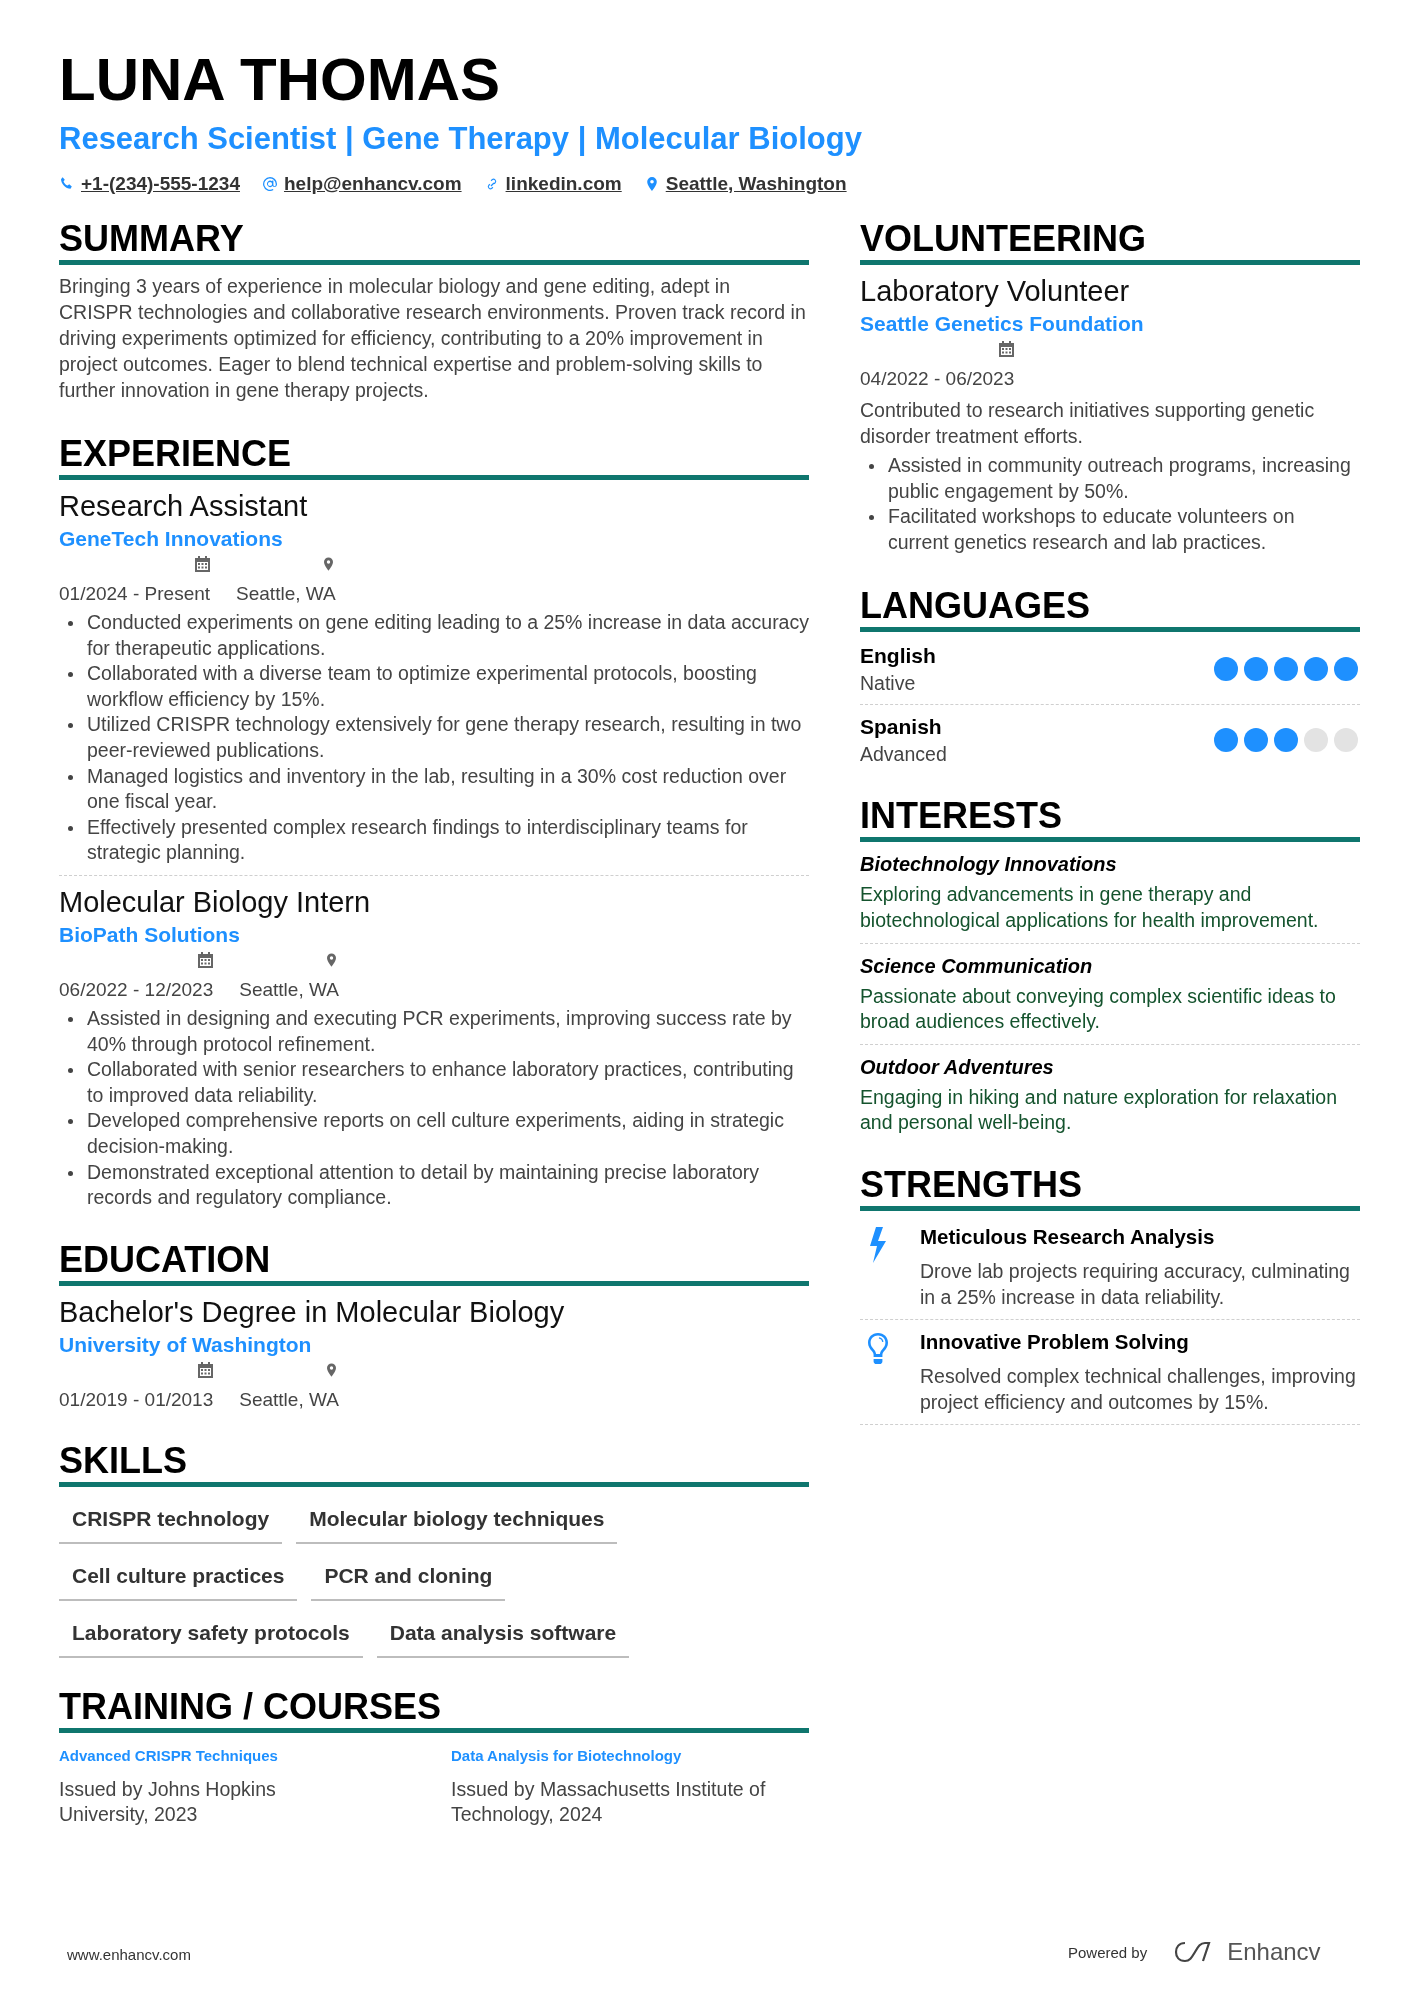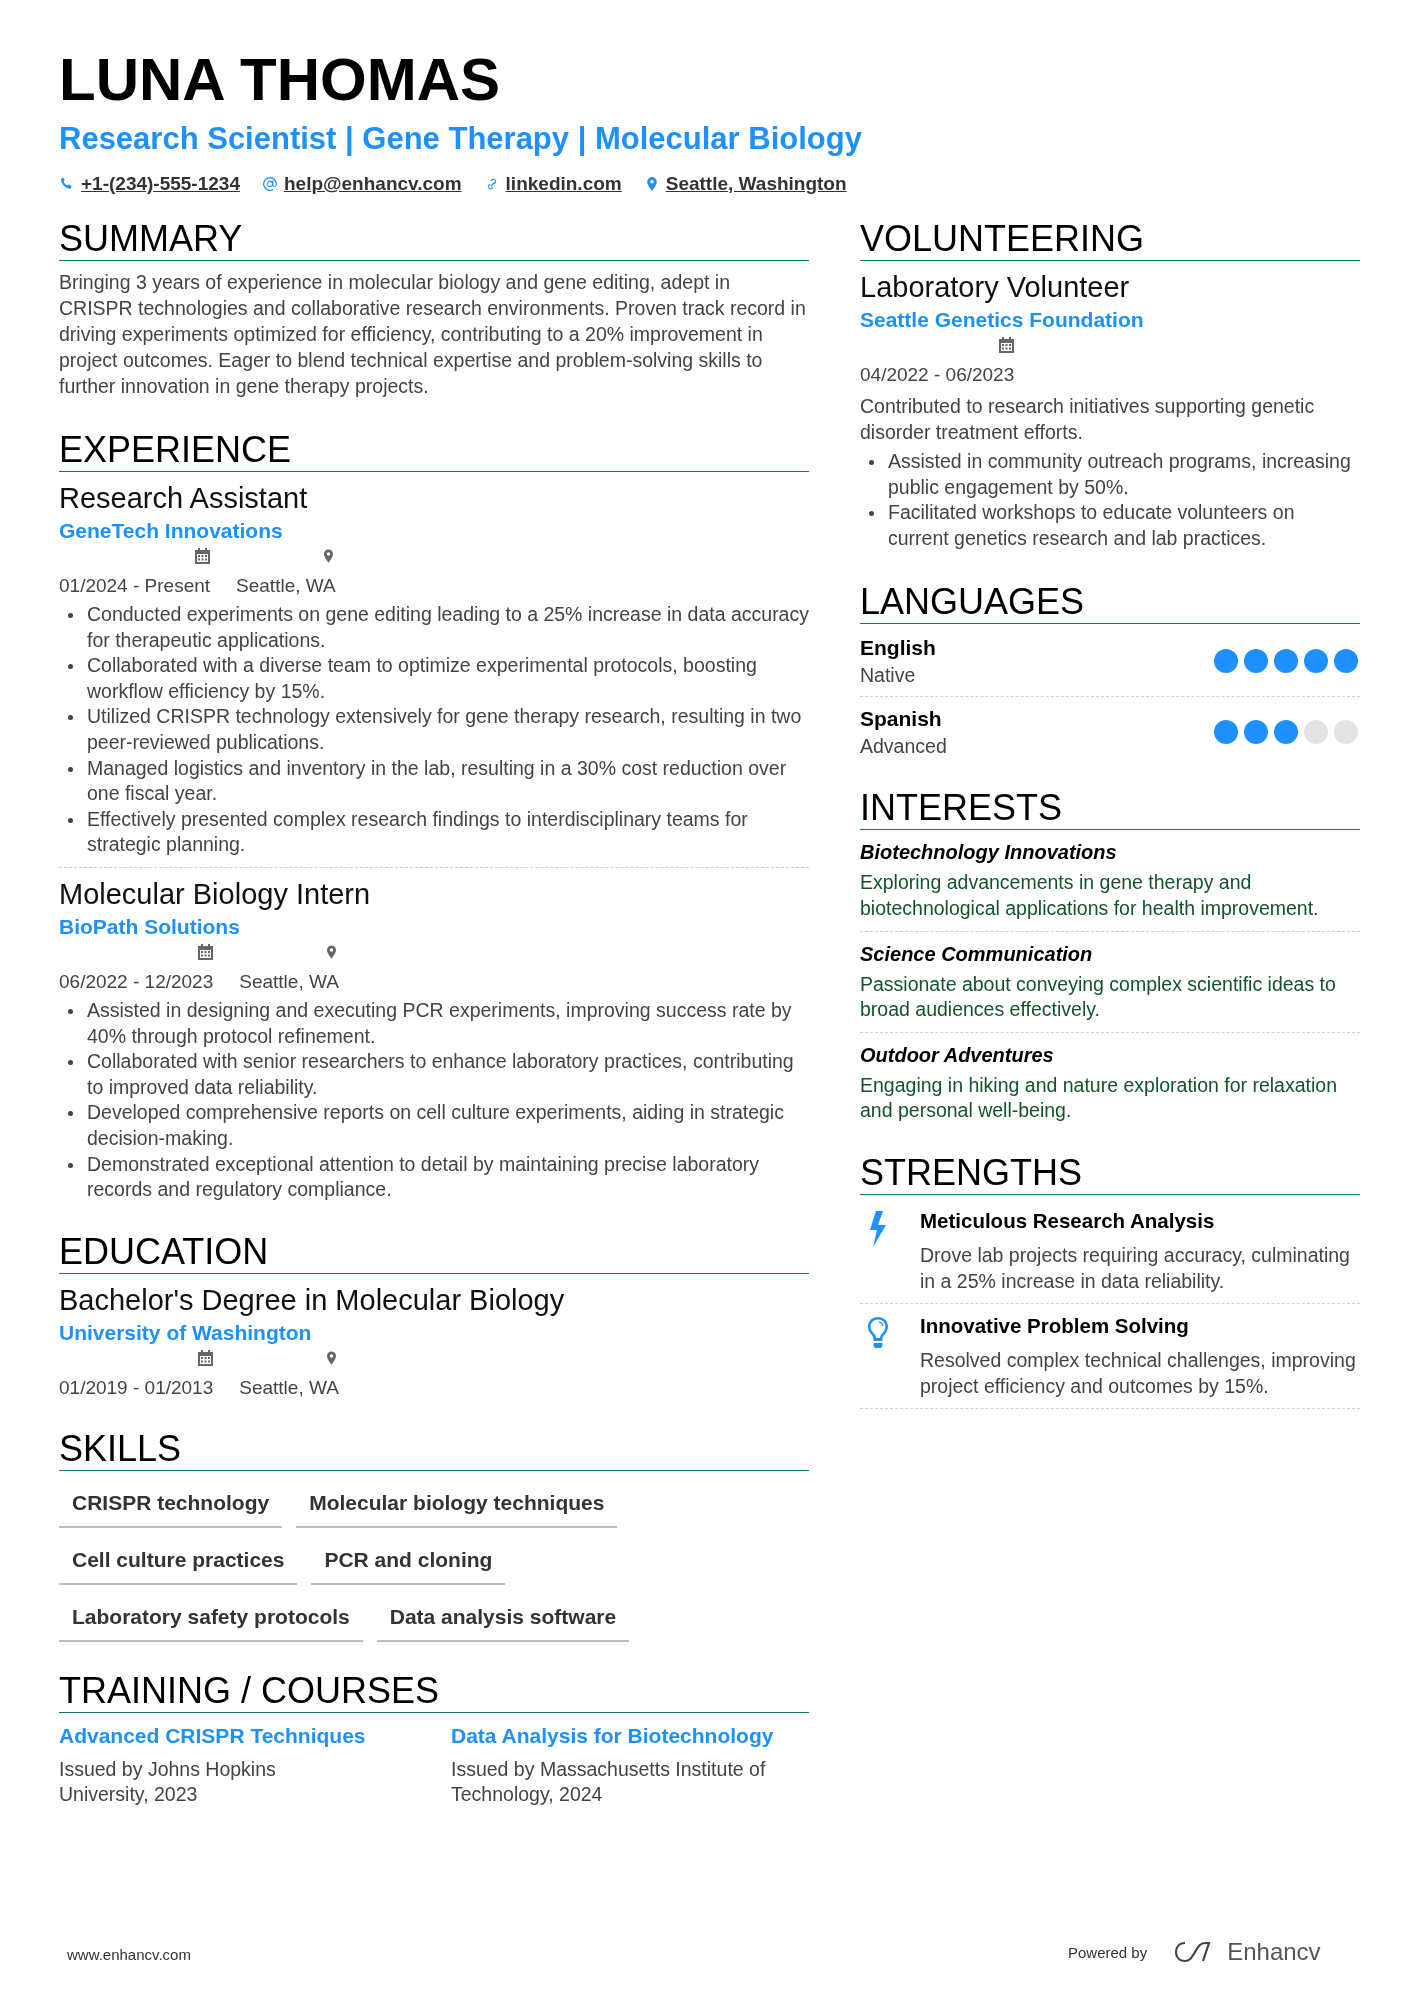--- a/index.html
+++ b/index.html
@@ -8,40 +8,40 @@
   .header { position: absolute; left: 59px; top: 44px; width: 1300px; }
   .name { font-size: 60px; font-weight: 700; letter-spacing: 0px; line-height: 72px; }
   .title { font-size: 31px; font-weight: 700; color: #1e90ff; line-height: 42px; margin-top: 2px; }
   .contacts { display: flex; gap: 22px; margin-top: 12px; font-size: 19px; font-weight: 700; color: #333; line-height: 24px; text-decoration: underline; }
   .contact { display: flex; align-items: center; gap: 6px; }
   .contact svg { width: 16px; height: 16px; fill: #1e90ff; }
 
   .col-left { position: absolute; left: 59px; top: 218px; width: 750px; }
   .col-right { position: absolute; left: 860px; top: 218px; width: 500px; }
 
-  .section-title { font-size: 36px; font-weight: 400; line-height: 42px; border-bottom: 1px solid #0f766e; padding-bottom: 0px; margin-bottom: 8px; }
+  .section-title { font-size: 36px; font-weight: 700; line-height: 42px; border-bottom: 5px solid #0f766e; padding-bottom: 0px; margin-bottom: 8px; }
   .section { margin-bottom: 30px; }
 
   .para { font-size: 19.5px; color: #444; line-height: 26px; }
   .role { font-size: 29px; font-weight: 400; line-height: 36px; color: #111; }
   .company { font-size: 21px; font-weight: 700; color: #1e90ff; line-height: 30px; }
   .meta { display: flex; gap: 26px; font-size: 19px; color: #444; line-height: 28px; margin-top: 2px; }
   .meta span.item { display: flex; align-items: flex-end; gap: 8px; flex-direction: column; }
   .meta svg { width: 15px; height: 16px; fill: #666; }
   ul.bullets { list-style: none; margin-top: 2px; }
   ul.bullets li { position: relative; padding-left: 28px; font-size: 19.5px; color: #444; line-height: 25.6px; }
   ul.bullets li::before { content: ""; position: absolute; left: 9px; top: 11px; width: 5px; height: 5px; border-radius: 50%; background: #444; }
   .dash { border-top: 1px dashed #cfcfcf; margin: 9px 0 8px; }
 
   .skills { display: flex; flex-wrap: wrap; column-gap: 14px; row-gap: 14px; margin-top: 14px; }
   .skill { font-size: 21px; font-weight: 700; color: #333; padding: 4px 13px 9px 13px; border-bottom: 2px solid #bdbdbd; line-height: 28px; }
 
   .courses { display: flex; gap: 56px; margin-top: 4px; }
   .course { width: 350px; }
-  .course-title { font-size: 21px; font-weight: 700; color: #1e90ff; line-height: 30px; }
+  .course-title { font-size: 15px; font-weight: 700; color: #1e90ff; line-height: 30px; }
   .course-desc { font-size: 19.5px; color: #444; line-height: 25.6px; margin-top: 6px; }
 
   .lang-row { display: flex; justify-content: space-between; align-items: center; padding: 2px 0; }
   .lang-name { font-size: 21px; font-weight: 700; line-height: 28px; }
   .lang-level { font-size: 19.5px; color: #444; line-height: 26px; }
   .dots { display: flex; gap: 6px; margin-right: 2px; }
   .dot { width: 24px; height: 24px; border-radius: 50%; background: #1e90ff; }
   .dot.off { background: #e3e3e3; }
 
   .int-title { font-size: 20px; font-weight: 700; line-height: 28px; font-style: italic; }

